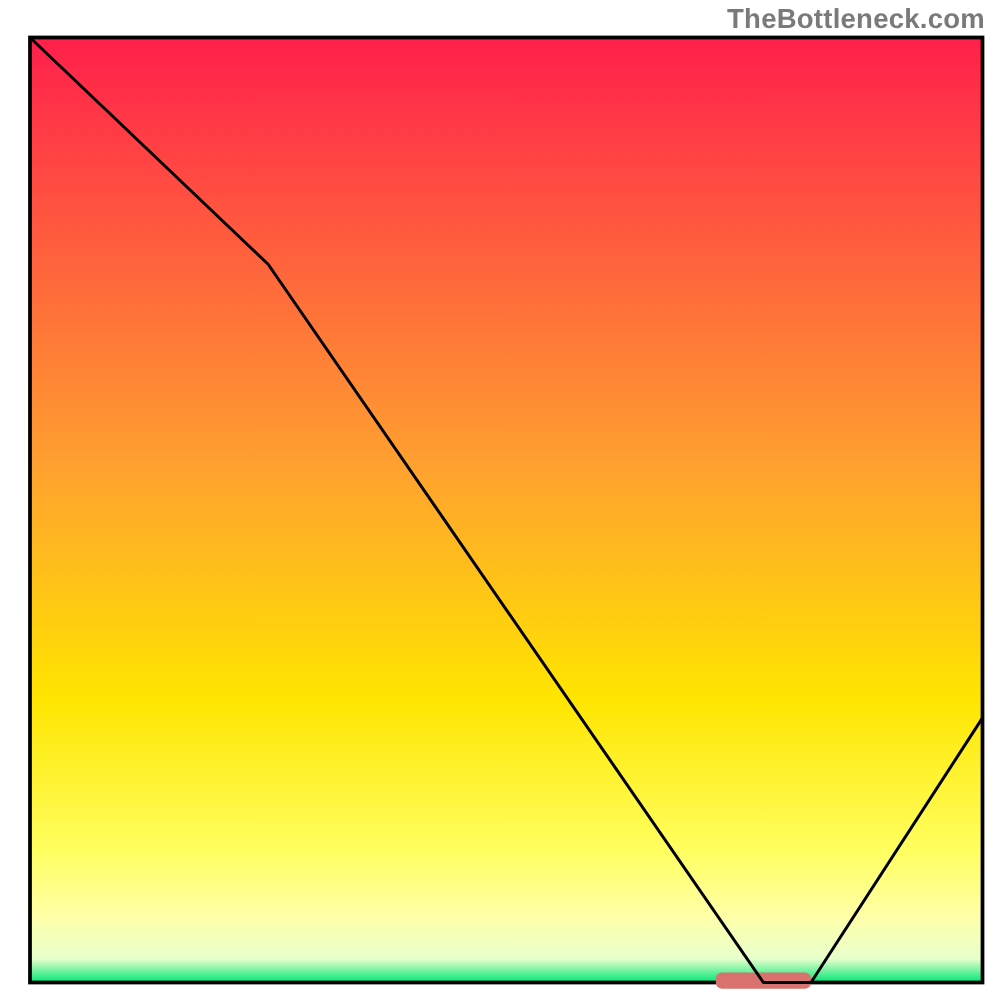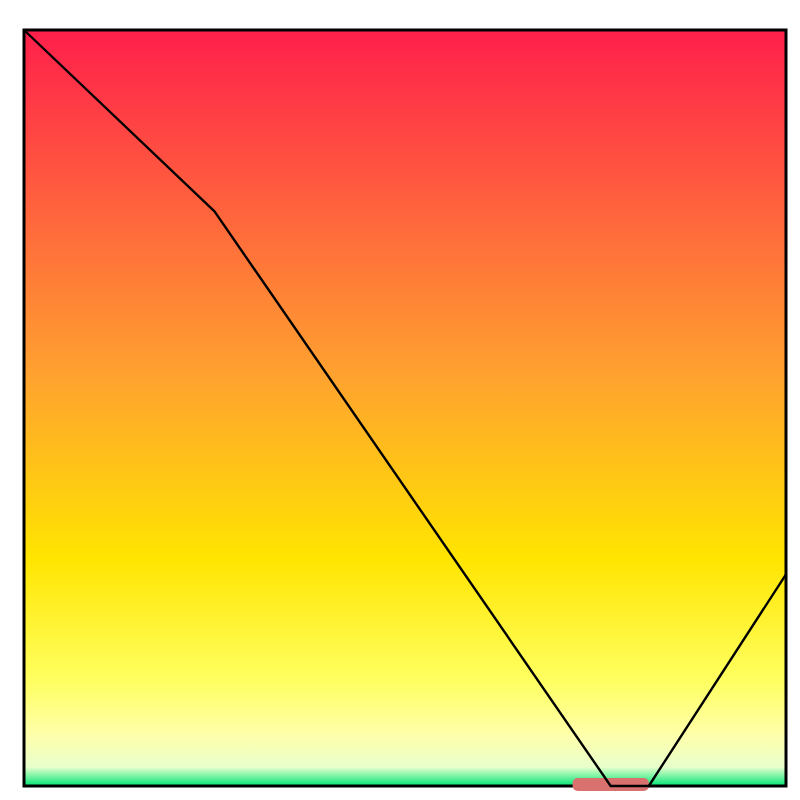--- a/index.html
+++ b/index.html
@@ -28,20 +28,21 @@
   svg.chart {
     position: absolute;
     top: 0;
     left: 0;
   }
 </style>
 </head>
 <body>
 <div class="container">
 
+<div class="watermark">TheBottleneck.com</div>
 
 <svg class="chart" width="800" height="800" viewBox="0 0 800 800">
   <defs>
     <linearGradient id="bg-grad" x1="0" y1="0" x2="0" y2="1">
           <stop offset="0%" stop-color="#ff1f4b"></stop>
           <stop offset="45%" stop-color="#ffa030"></stop>
           <stop offset="70%" stop-color="#ffe500"></stop>
           <stop offset="86%" stop-color="#ffff60"></stop>
           <stop offset="93%" stop-color="#ffffa8"></stop>
           <stop offset="97.5%" stop-color="#e8ffcc"></stop>

